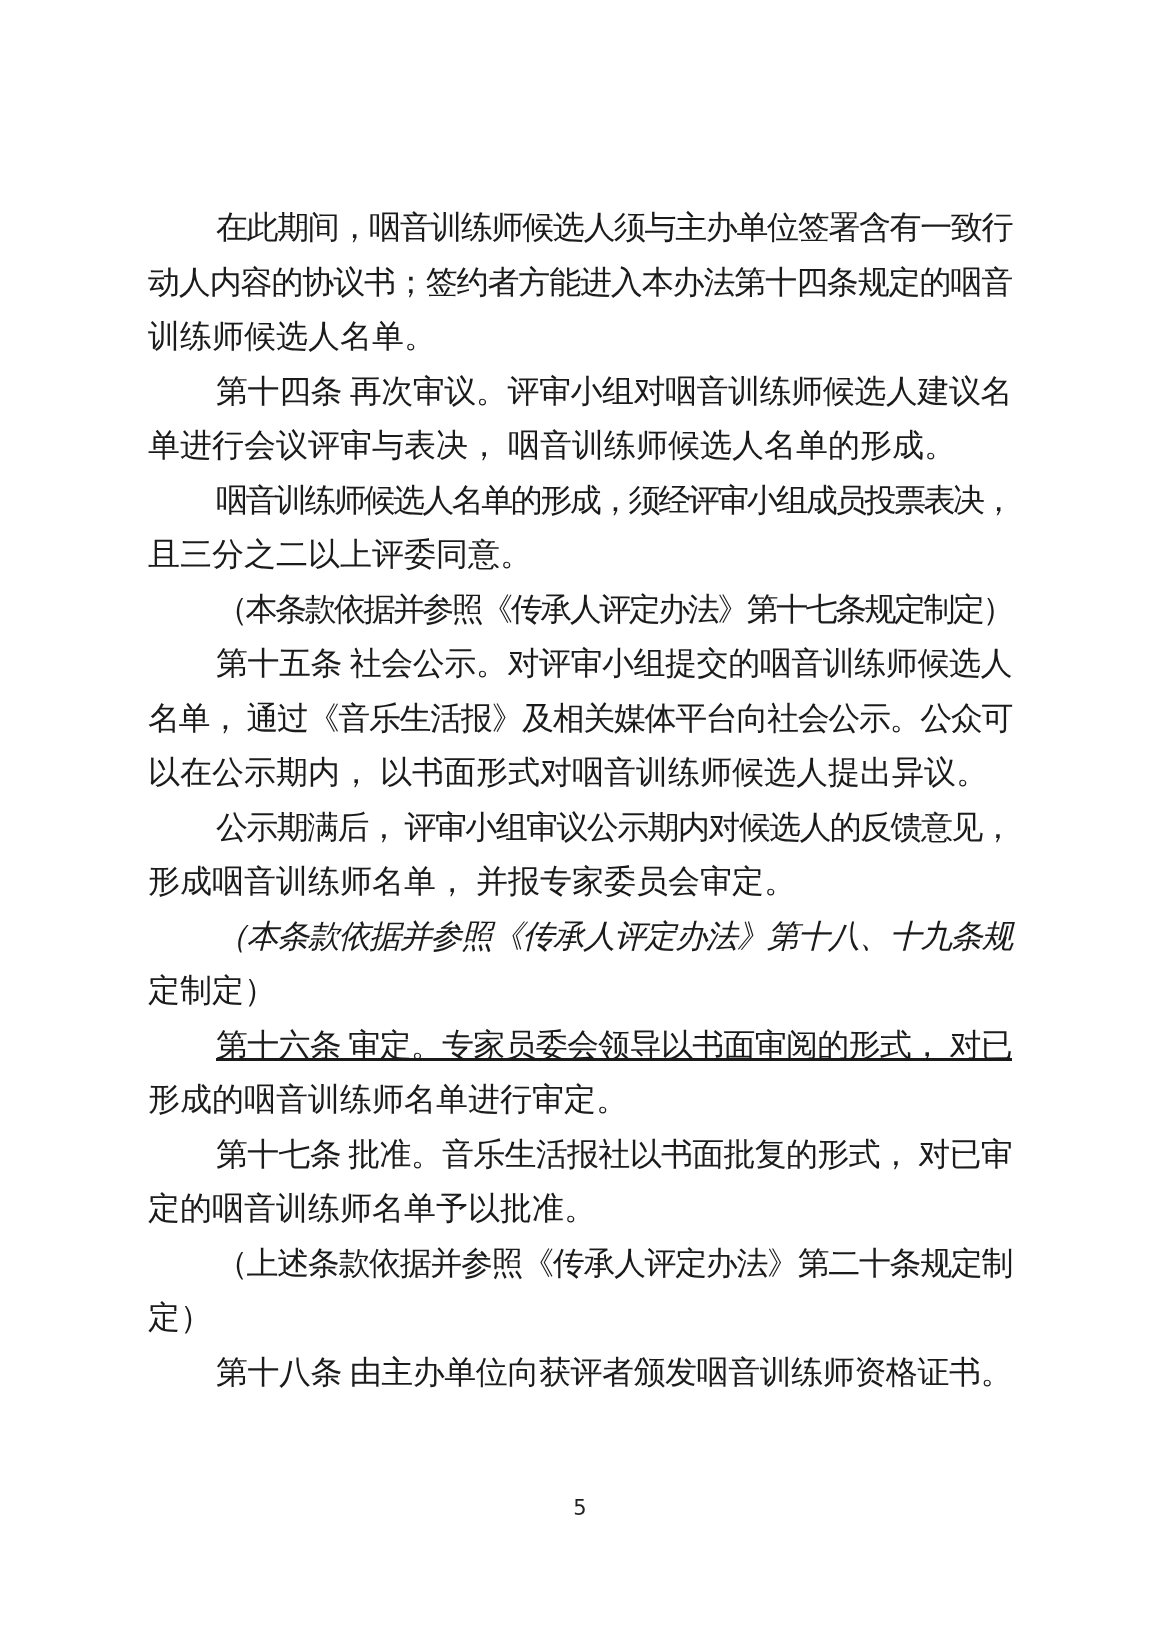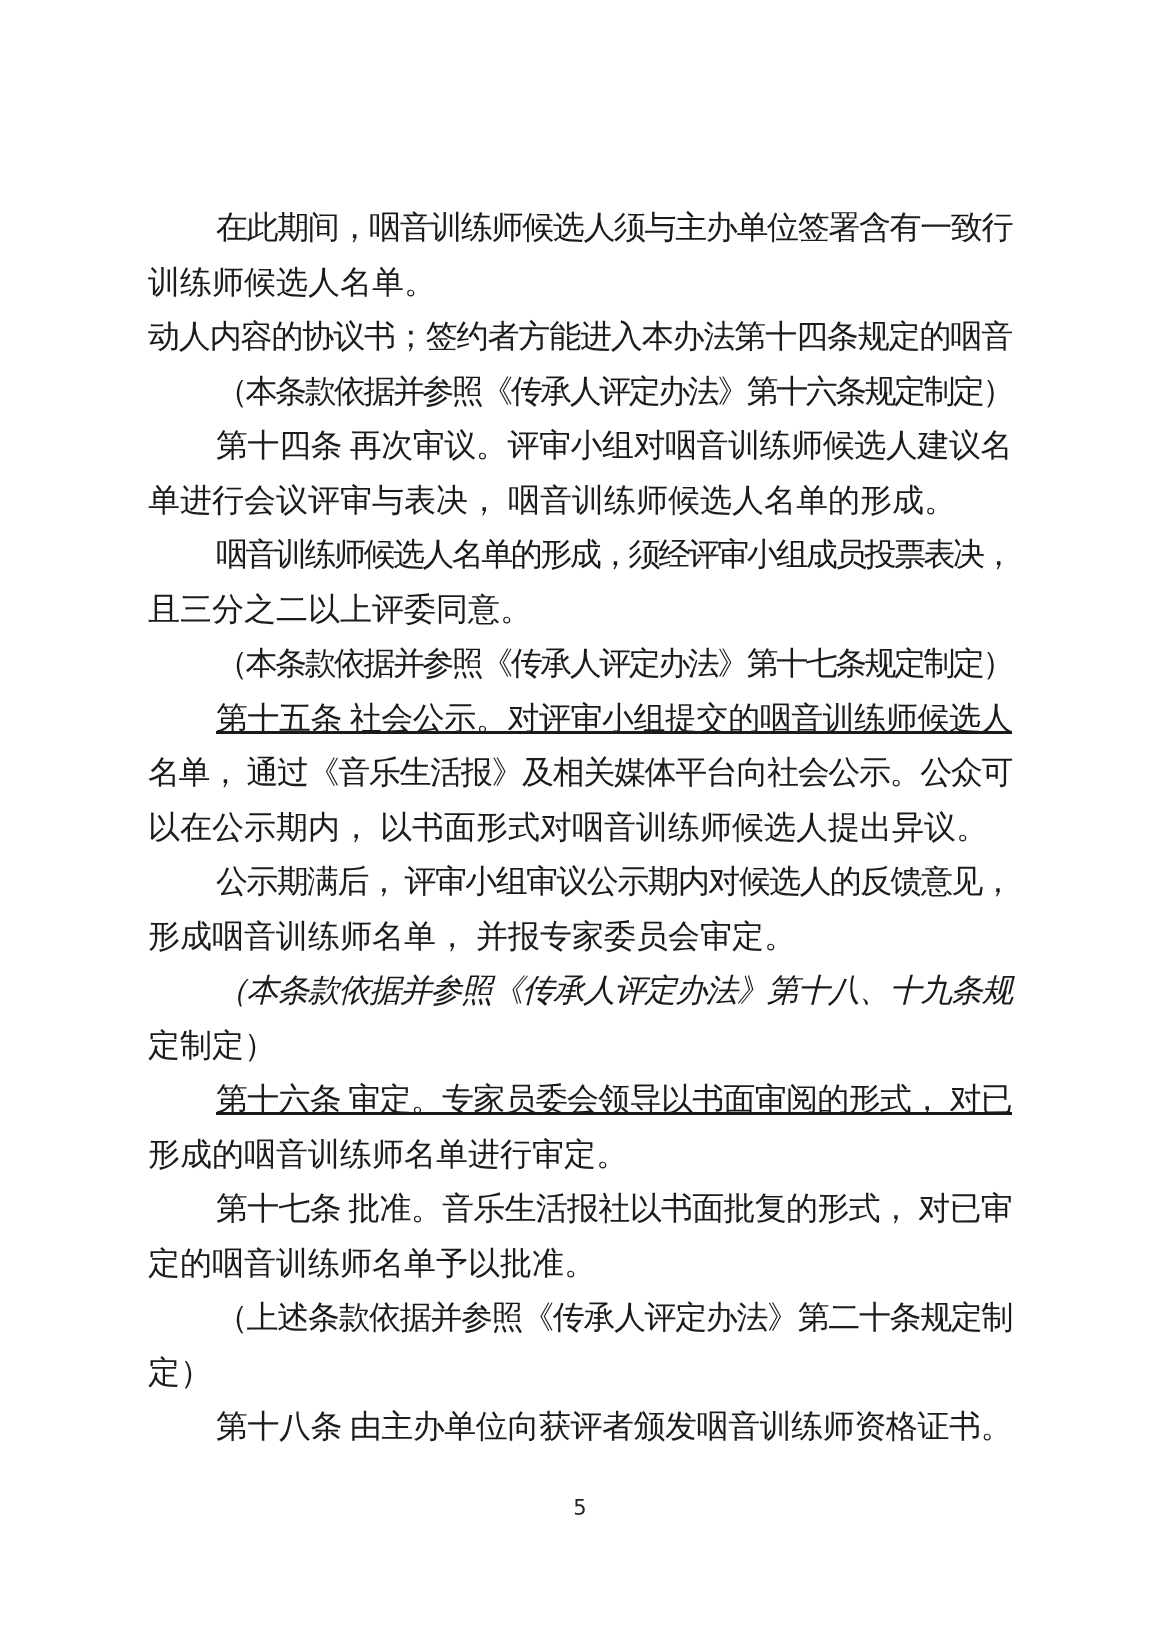--- a/index.html
+++ b/index.html
@@ -41,29 +41,28 @@
     font-size: 21px;
     color: #222222;
   }
 </style>
 </head>
 <body>
 
 <div class="page">
   <div class="text-body">
       <div class="line indent" style="letter-spacing: -1.38462px;">在此期间，咽音训练师候选人须与主办单位签署含有一致行</div>
+      <div class="line" style="letter-spacing: -1.14286px;">动人内容的协议书；签约者方能进入本办法第十四条规定的咽音</div>
       <div class="line">训练师候选人名单。</div>
-      <div class="line" style="letter-spacing: -1.14286px;">动人内容的协议书；签约者方能进入本办法第十四条规定的咽音</div>
-      <div class="line indent" style="letter-spacing: -2.51852px;">（本条款依据并参照《传承人评定办法》第十六条规定制定）</div>
       <div class="line indent" style="letter-spacing: -0.461538px; text-align: right;">第十四条 再次审议。评审小组对咽音训练师候选人建议名</div>
       <div class="line">单进行会议评审与表决， 咽音训练师候选人名单的形成。</div>
       <div class="line indent" style="letter-spacing: -2.51852px;">咽音训练师候选人名单的形成，须经评审小组成员投票表决，</div>
       <div class="line">且三分之二以上评委同意。</div>
       <div class="line indent" style="letter-spacing: -2.51852px;">（本条款依据并参照《传承人评定办法》第十七条规定制定）</div>
-      <div class="line indent" style="letter-spacing: -0.461538px; text-decoration: underline;">第十五条 社会公示。对评审小组提交的咽音训练师候选人</div>
+      <div class="line indent" style="letter-spacing: -0.461538px;">第十五条 社会公示。对评审小组提交的咽音训练师候选人</div>
       <div class="line" style="letter-spacing: -1.37931px;">名单， 通过《音乐生活报》及相关媒体平台向社会公示。公众可</div>
       <div class="line">以在公示期内， 以书面形式对咽音训练师候选人提出异议。</div>
       <div class="line indent" style="letter-spacing: -1.62963px;">公示期满后， 评审小组审议公示期内对候选人的反馈意见，</div>
       <div class="line">形成咽音训练师名单， 并报专家委员会审定。</div>
       <div class="line indent" style="letter-spacing: -1.38462px; font-style: italic;">（本条款依据并参照《传承人评定办法》第十八、十九条规</div>
       <div class="line">定制定）</div>
       <div class="line indent" style="letter-spacing: -0.740741px; text-decoration: underline;">第十六条 审定。专家员委会领导以书面审阅的形式， 对已</div>
       <div class="line">形成的咽音训练师名单进行审定。</div>
       <div class="line indent" style="letter-spacing: -0.740741px;">第十七条 批准。音乐生活报社以书面批复的形式， 对已审</div>
       <div class="line">定的咽音训练师名单予以批准。</div>

